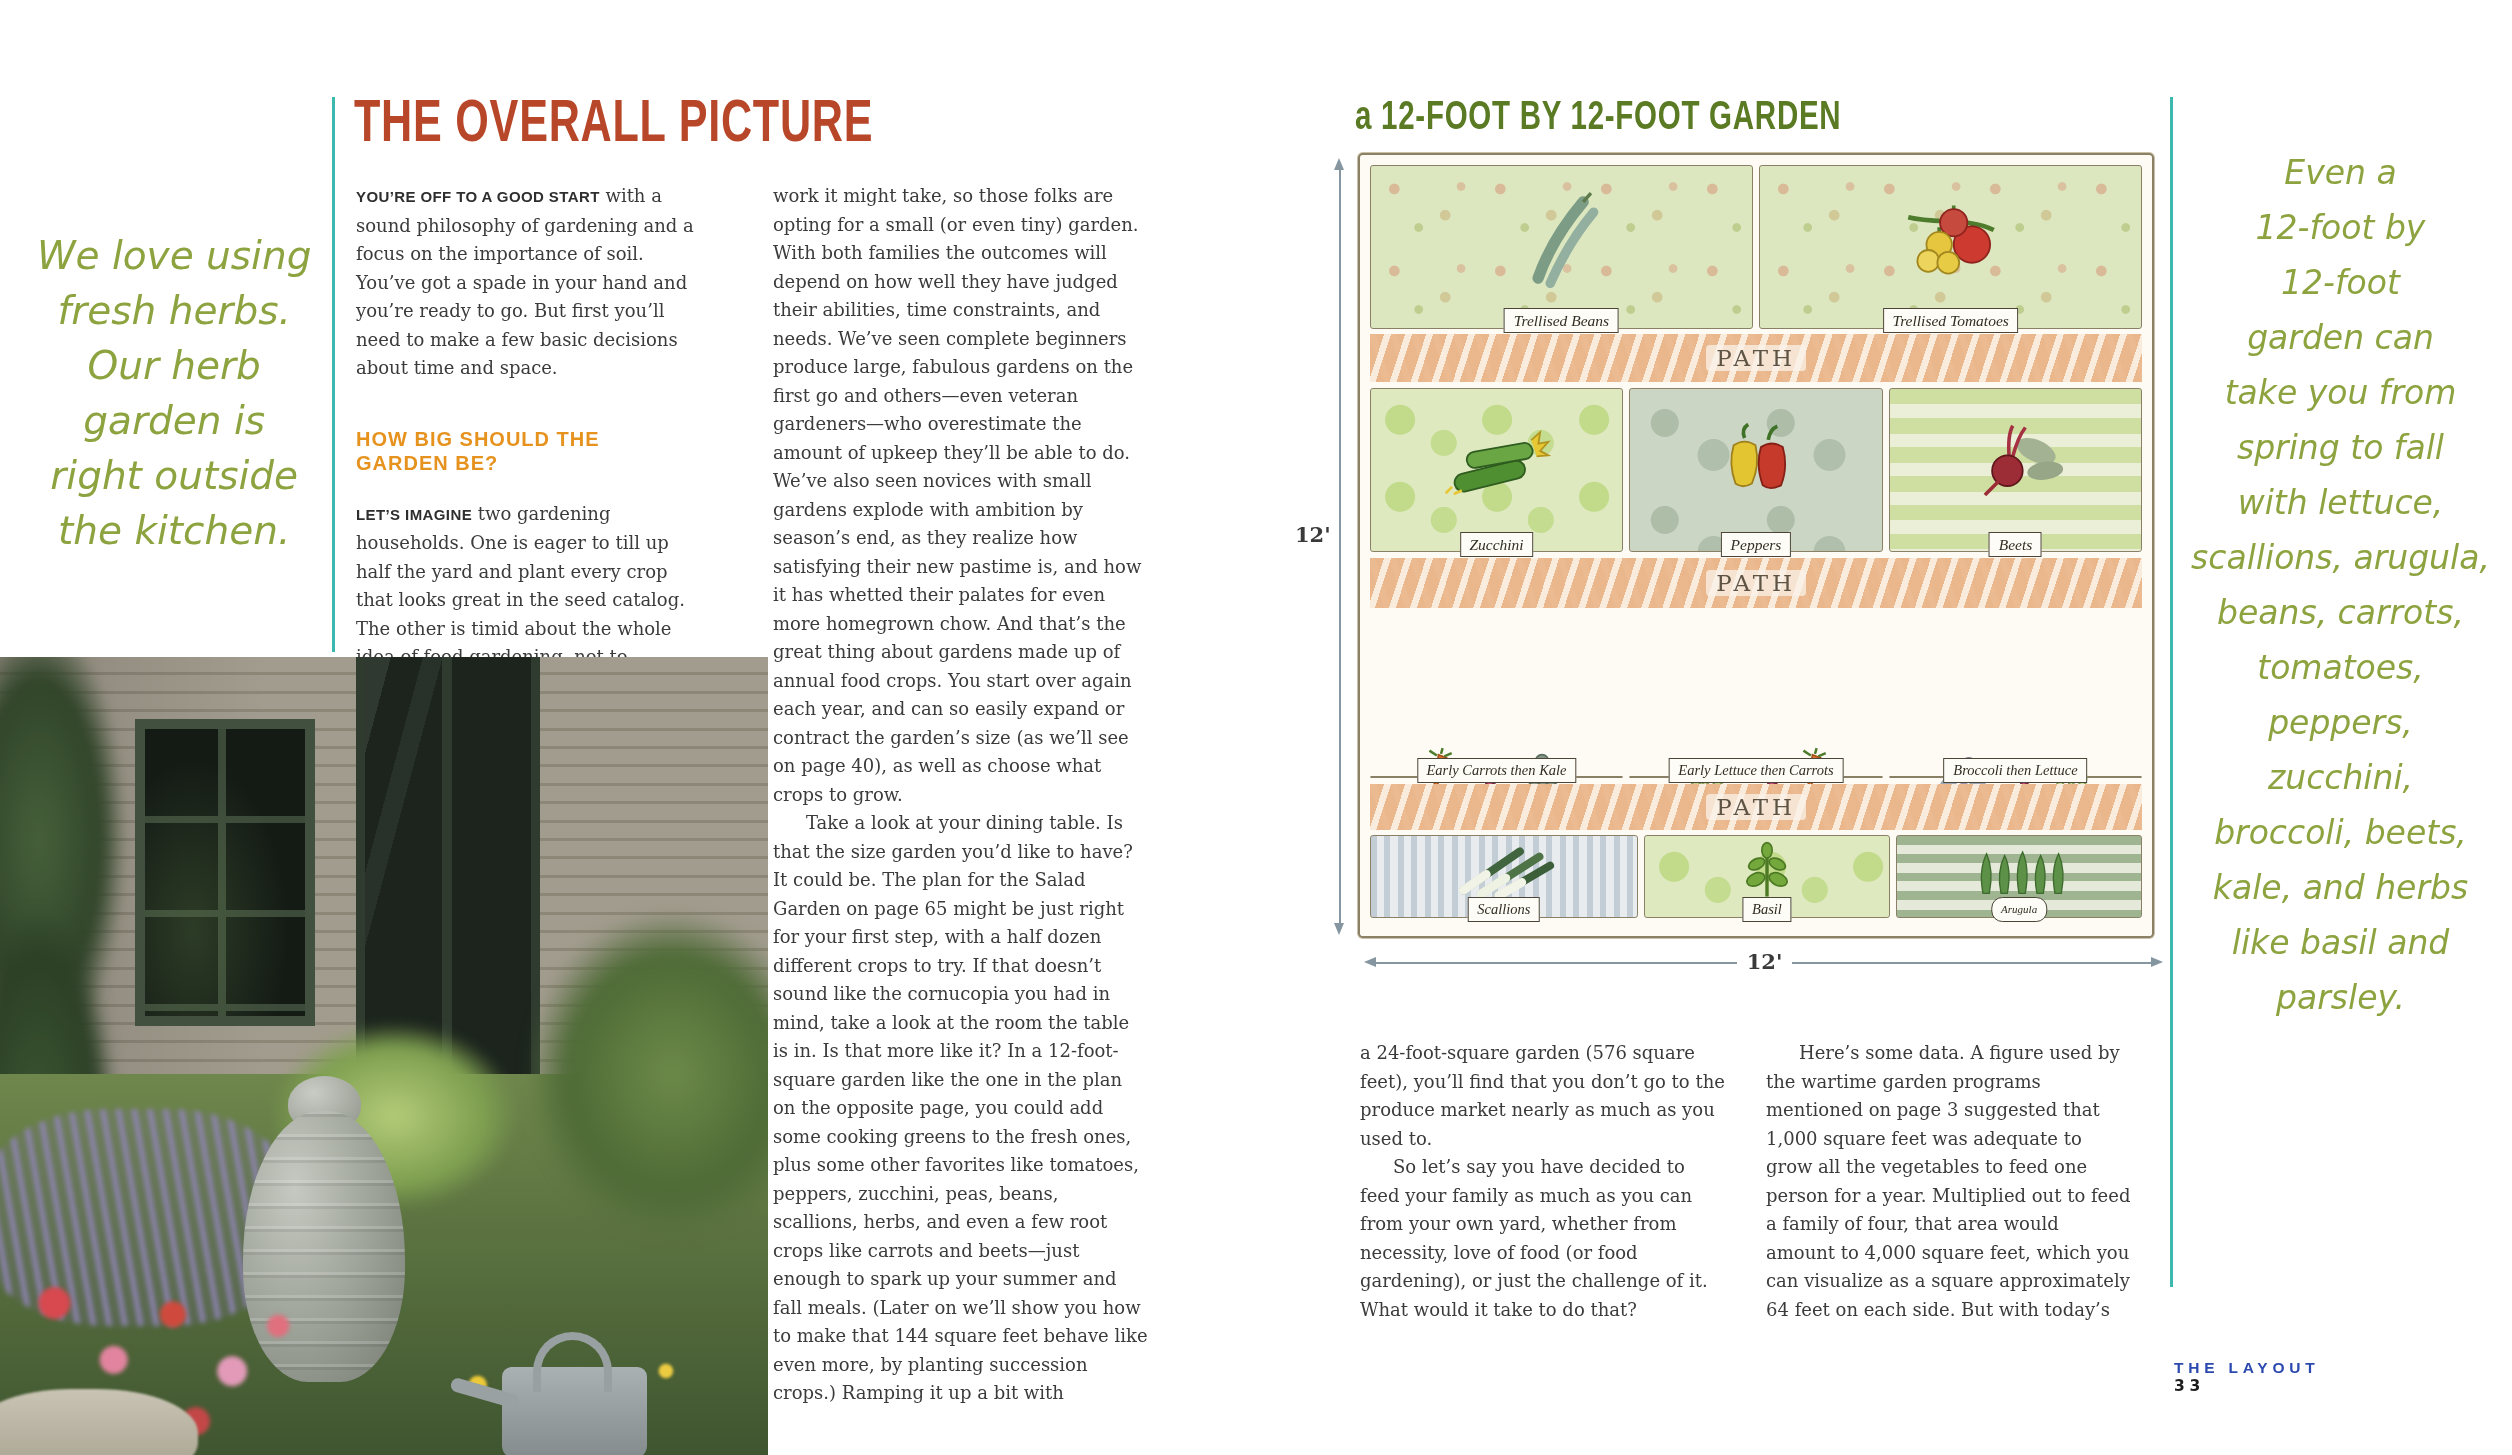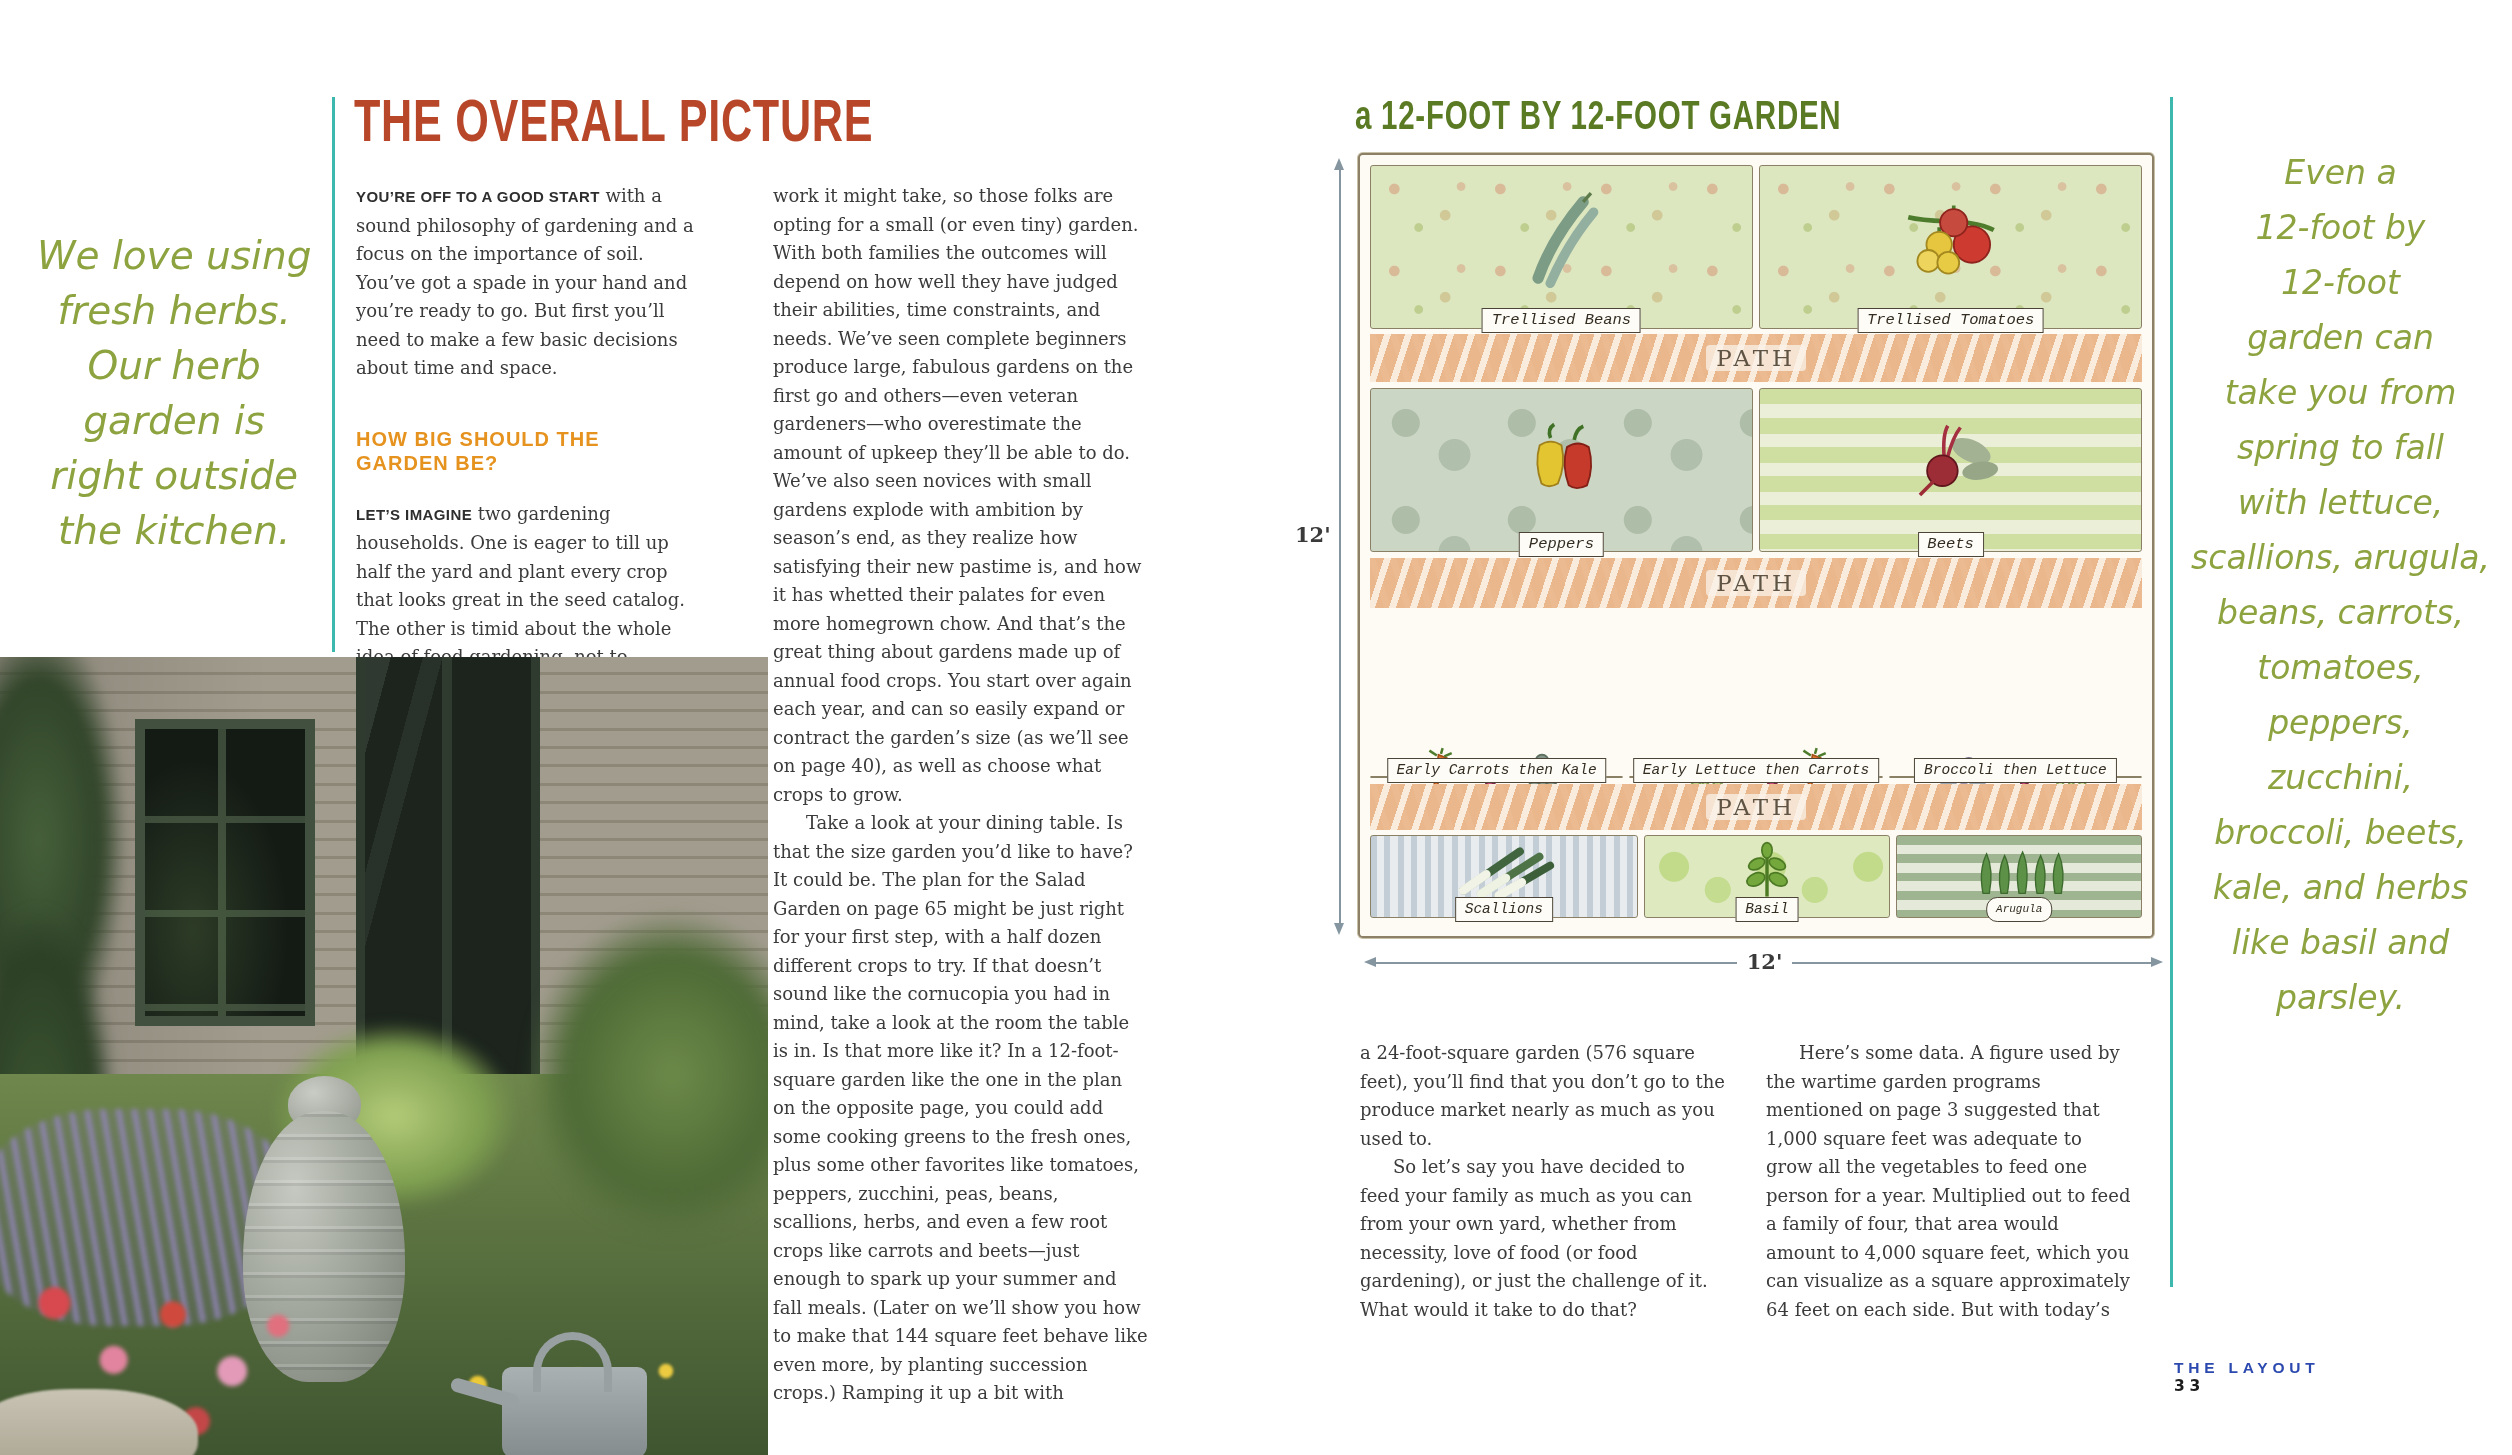--- a/index.html
+++ b/index.html
@@ -94,21 +94,21 @@
      color:#5a7a23;letter-spacing:1px;transform:scaleX(.72);transform-origin:left top;white-space:nowrap;}
 
   .plan{position:absolute;left:1358px;top:153px;width:796px;height:785px;box-sizing:border-box;
      border:2.9px solid #8c8167;border-radius:4.8px;background:#fdfbf3;padding:9.7px;
      display:flex;flex-direction:column;gap:5.8px;box-shadow:0 0 0 1px #c9c0a8;}
   .plan-row{display:flex;gap:5.8px;}
   .bed{position:relative;flex:1;border:1.9px solid #8a8066;border-radius:2.9px;background:#dde6c0;}
   .bed .icon{position:absolute;inset:0 0 13.5px 0;display:flex;align-items:center;justify-content:center;gap:7.7px;}
   .bed-label{position:absolute;bottom:-5.8px;left:50%;transform:translateX(-50%);
      background:#fdfcf7;border:1.9px solid #4c4537;padding:0 8.7px;white-space:nowrap;
-     font-family:Liberation Mono, monospace;font-style:italic;font-size:15.5px;line-height:23px;color:#332d22;}
+     font-family:Liberation Serif, serif;font-style:italic;font-size:15.5px;line-height:23px;color:#332d22;}
   .bg-speckle{background-color:#dce6bf;background-image:
      radial-gradient(circle at 22% 28%,rgba(214,150,120,.55) 0 4.8px,transparent 5.8px),
      radial-gradient(circle at 70% 60%,rgba(196,170,110,.5) 0 4.8px,transparent 5.8px),
      radial-gradient(circle at 45% 75%,rgba(170,190,110,.6) 0 3.9px,transparent 4.8px),
      radial-gradient(circle at 85% 25%,rgba(214,150,120,.45) 0 3.9px,transparent 4.8px);
      background-size:106px 82px;}
   .bg-sage{background-color:#ccd6c4;background-image:
      radial-gradient(circle at 30% 35%,rgba(148,168,146,.55) 0 13.5px,transparent 14.5px),
      radial-gradient(circle at 72% 68%,rgba(148,168,146,.5) 0 15.5px,transparent 16.4px);
      background-size:116px 97px;}
@@ -225,20 +225,33 @@
         </span>
         <span class="bed-label">Trellised Tomatoes</span>
       </div>
     </div>
 
     <div class="path-band" style="flex:0 0 48px;">
       <span class="path-label">PATH</span>
     </div>
 
     <div class="plan-row" style="flex:0 0 164px;">
+      <div class="bed bg-dots">
+        <span class="icon">
+          <svg viewBox="0 0 120 100" width="108" height="91">
+            <g stroke="#2f5c1f" stroke-width="2">
+              <rect x="12" y="54" width="80" height="20" rx="10" fill="#4f8f31" transform="rotate(-14 52 64)"></rect>
+              <rect x="26" y="32" width="74" height="18" rx="9" fill="#6aa644" transform="rotate(-10 63 41)"></rect>
+            </g>
+            <path d="M98 24 l10 -9 l-2 13 l11 -2 l-9 10 l9 5 l-13 1" fill="#e7c733" stroke="#b2941f" stroke-width="2"></path>
+            <path d="M10 76 l-7 7 M12 84 l9 -4" stroke="#e7c733" stroke-width="3"></path>
+          </svg>
+        </span>
+        <span class="bed-label">Zucchini</span>
+      </div>
       <div class="bed bg-sage">
         <span class="icon">
           <svg viewBox="0 0 100 100" width="91" height="91">
             <path d="M38 22 q-4 -10 4 -15" stroke="#3f7226" stroke-width="4" fill="none"></path>
             <path d="M64 24 q2 -12 10 -15" stroke="#3f7226" stroke-width="4" fill="none"></path>
             <path d="M26 30 q12 -8 24 0 q5 22 -4 42 q-10 6 -18 0 q-8 -22 -2 -42z" fill="#e2c531" stroke="#a0801b" stroke-width="2"></path>
             <path d="M56 32 q12 -8 24 0 q6 22 -2 42 q-12 6 -20 0 q-8 -22 -2 -42z" fill="#c63a2c" stroke="#842016" stroke-width="2"></path>
           </svg>
         </span>
         <span class="bed-label">Peppers</span>

